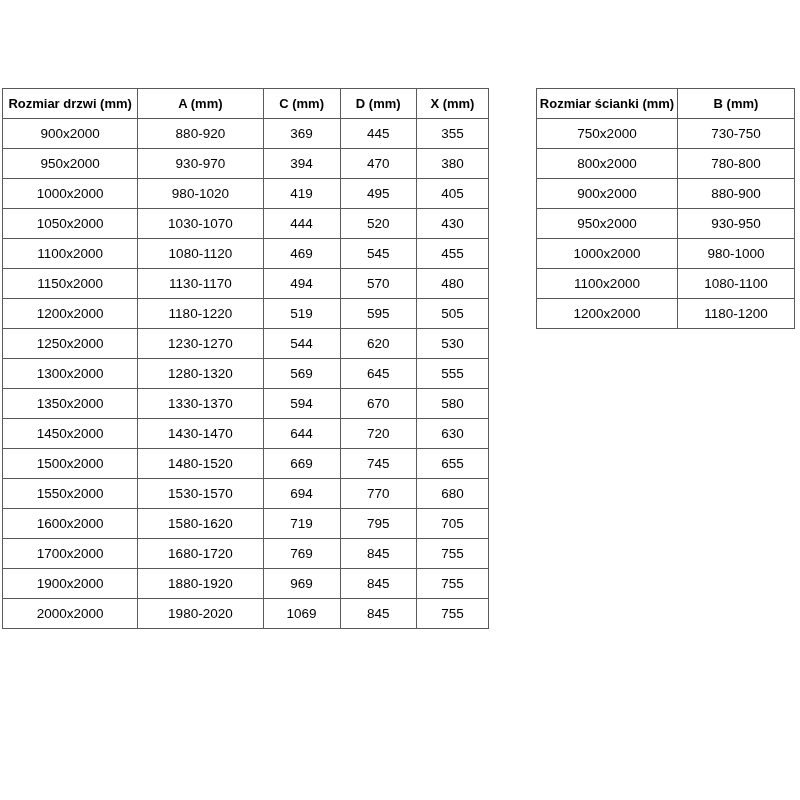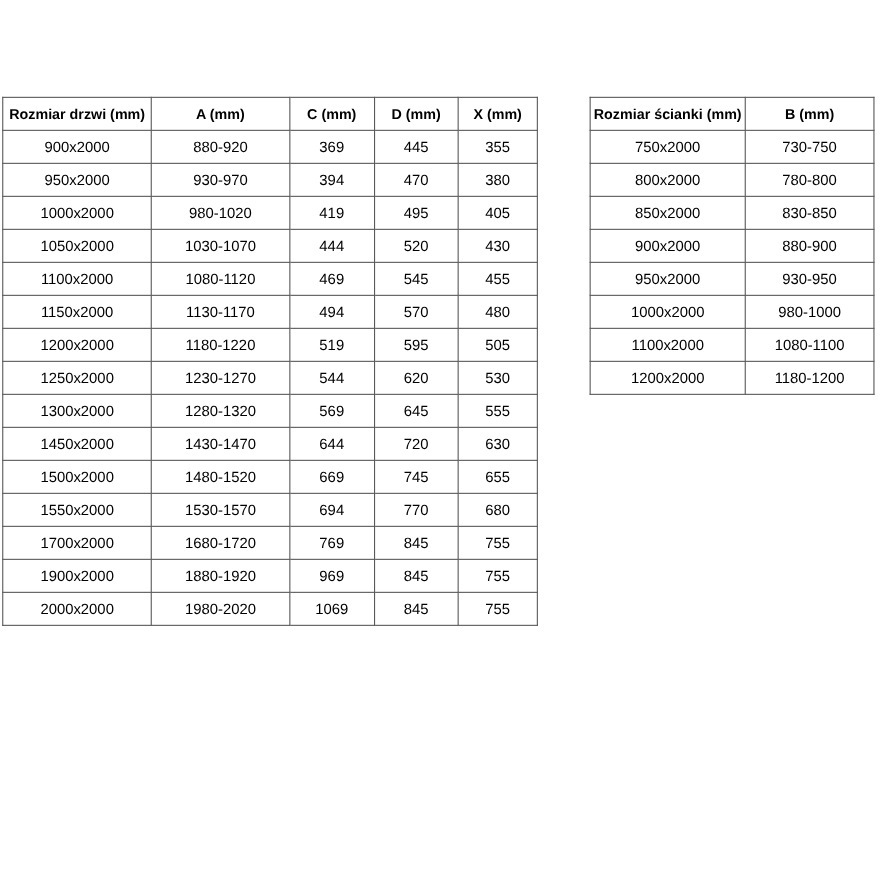--- a/index.html
+++ b/index.html
@@ -121,39 +121,53 @@
           <td>530</td>
         </tr>
         <tr>
           <td>1300x2000</td>
           <td>1280-1320</td>
           <td>569</td>
           <td>645</td>
           <td>555</td>
         </tr>
         <tr>
+          <td>1350x2000</td>
+          <td>1330-1370</td>
+          <td>594</td>
+          <td>670</td>
+          <td>580</td>
+        </tr>
+        <tr>
           <td>1450x2000</td>
           <td>1430-1470</td>
           <td>644</td>
           <td>720</td>
           <td>630</td>
         </tr>
         <tr>
           <td>1500x2000</td>
           <td>1480-1520</td>
           <td>669</td>
           <td>745</td>
           <td>655</td>
         </tr>
         <tr>
           <td>1550x2000</td>
           <td>1530-1570</td>
           <td>694</td>
           <td>770</td>
           <td>680</td>
+        </tr>
+        <tr>
+          <td>1600x2000</td>
+          <td>1580-1620</td>
+          <td>719</td>
+          <td>795</td>
+          <td>705</td>
         </tr>
         <tr>
           <td>1700x2000</td>
           <td>1680-1720</td>
           <td>769</td>
           <td>845</td>
           <td>755</td>
         </tr>
         <tr>
           <td>1900x2000</td>
@@ -186,24 +200,20 @@
     <tbody>
         <tr>
           <td>750x2000</td>
           <td>730-750</td>
         </tr>
         <tr>
           <td>800x2000</td>
           <td>780-800</td>
         </tr>
         <tr>
-          <td>850x2000</td>
-          <td>830-850</td>
-        </tr>
-        <tr>
           <td>900x2000</td>
           <td>880-900</td>
         </tr>
         <tr>
           <td>950x2000</td>
           <td>930-950</td>
         </tr>
         <tr>
           <td>1000x2000</td>
           <td>980-1000</td>

